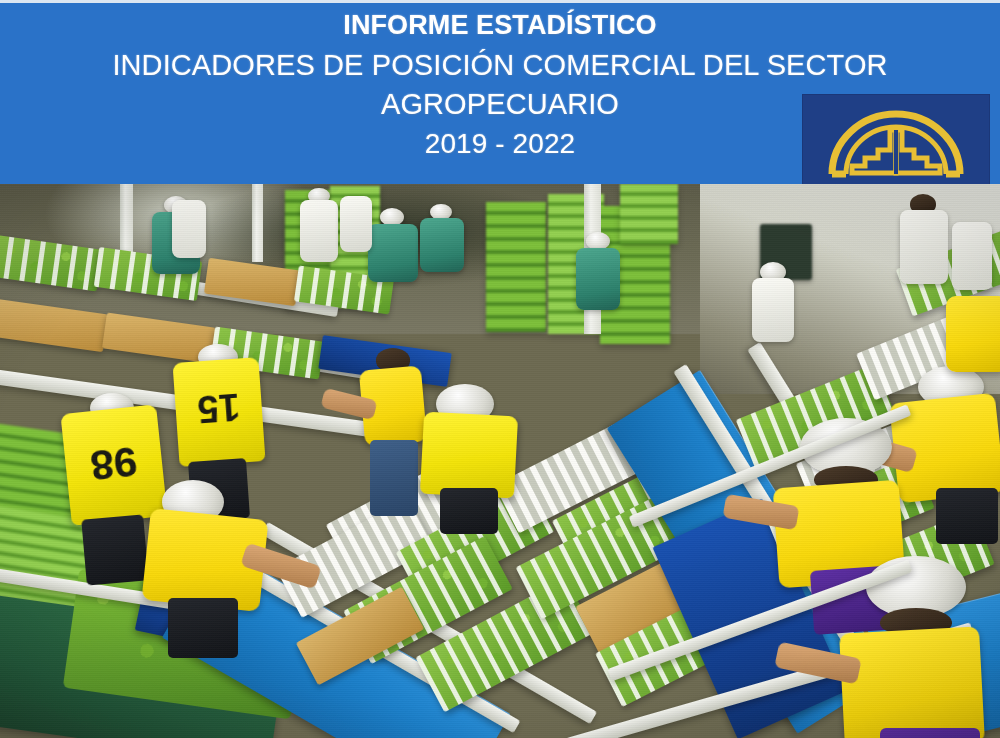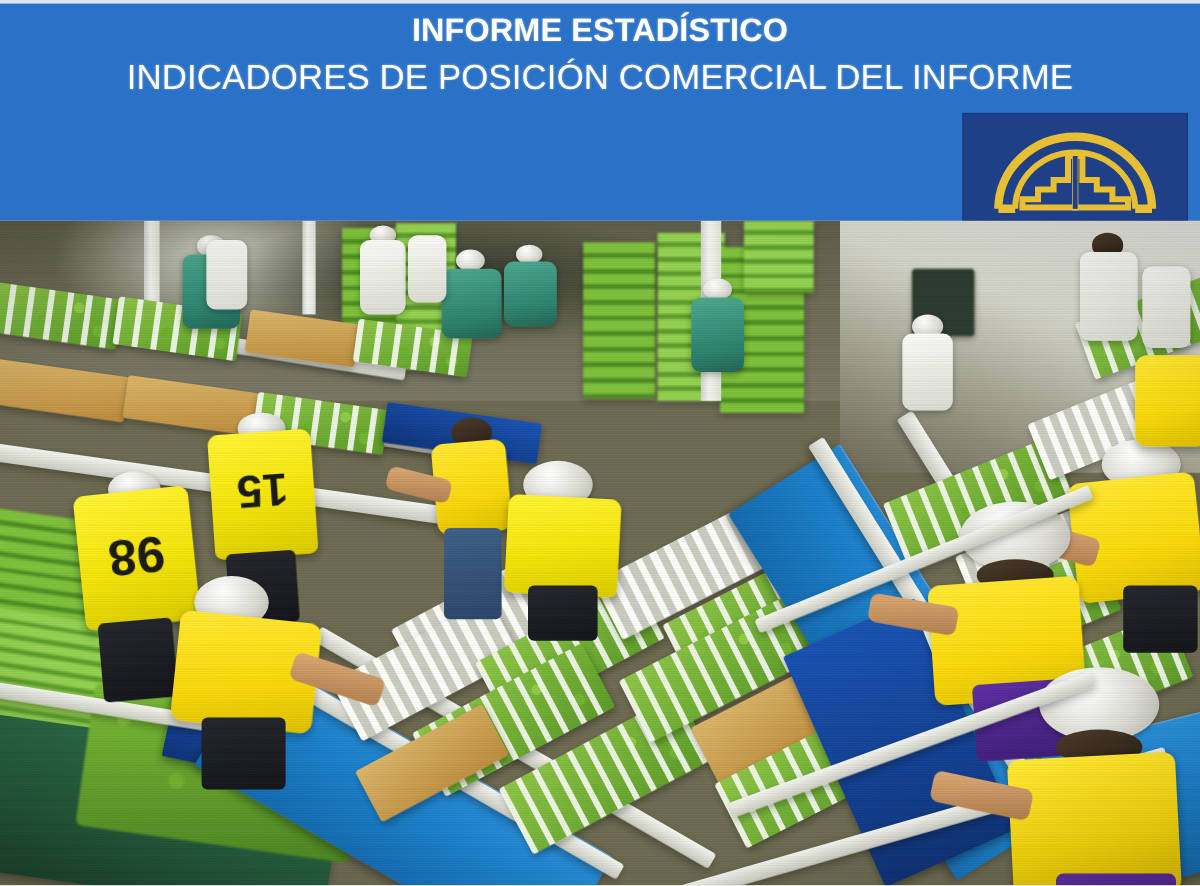--- a/index.html
+++ b/index.html
@@ -141,21 +141,23 @@
 </style>
 </head>
 <body>
 
 <div id="page">
 
   <div id="header">
 
     <div id="title-block">
       <div class="tline t1">INFORME ESTADÍSTICO</div>
-      <div class="tline t2">INDICADORES DE POSICIÓN COMERCIAL DEL INFORME</div>
+      <div class="tline t2">INDICADORES DE POSICIÓN COMERCIAL DEL SECTOR</div>
+      <div class="tline t3">AGROPECUARIO</div>
+      <div class="tline t4">2019 - 2022</div>
     </div>
 
     <div id="logo">
       <svg viewBox="0 0 188 91" xmlns="http://www.w3.org/2000/svg">
 
         <path d="M30 80 A64 60 0 0 1 158 80" fill="none" stroke="#e7bf35" stroke-width="7"></path>
 
         <path d="M44 80 A50 47 0 0 1 144 80" fill="none" stroke="#e7bf35" stroke-width="5"></path>
         <line x1="30" y1="80" x2="44" y2="80" stroke="#e7bf35" stroke-width="7"></line>
         <line x1="144" y1="80" x2="158" y2="80" stroke="#e7bf35" stroke-width="7"></line>

